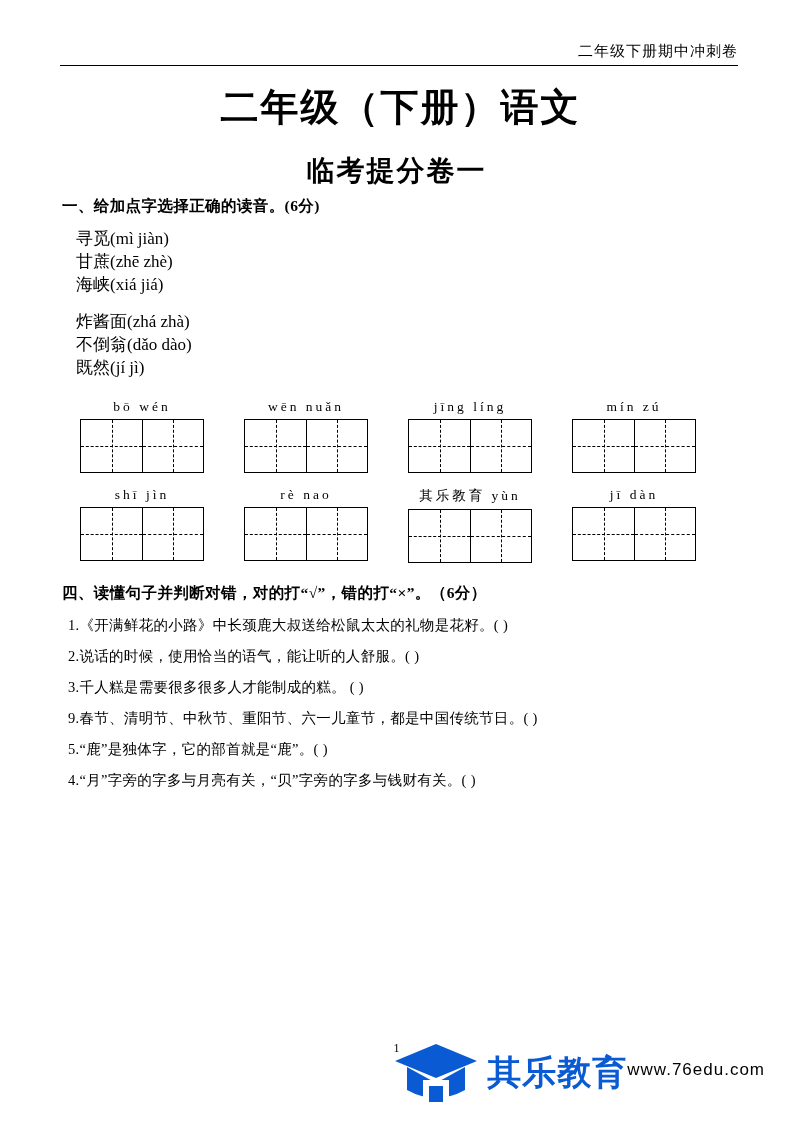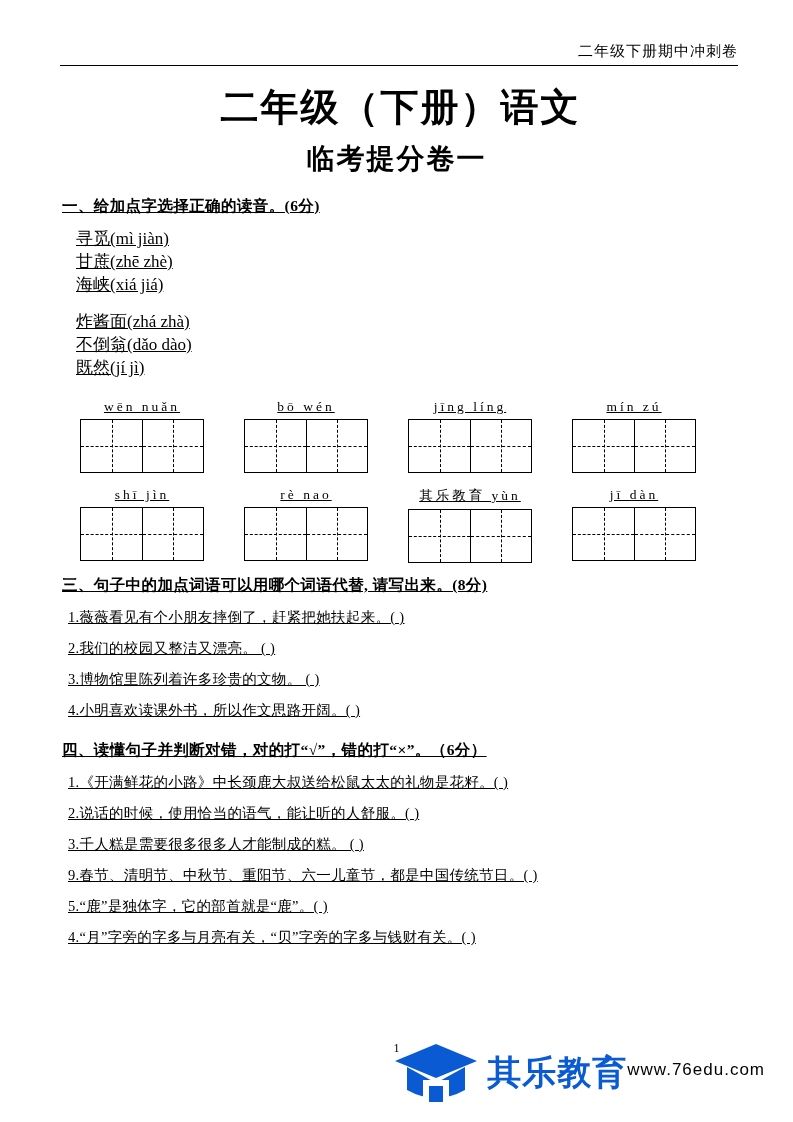--- a/index.html
+++ b/index.html
@@ -36,30 +36,30 @@
     position:absolute;
     top:82px;left:4px;width:793px;
     text-align:center;
     font-size:38px;
     font-weight:bold;
     font-family:"Liberation Serif", serif;
     letter-spacing:2px;
   }
   .title2{
     position:absolute;
-    top:140px;left:0;width:793px;
+    top:152px;left:0;width:793px;
     text-align:center;
     font-size:28px;
     font-weight:bold;
     font-family:"Liberation Serif", serif;
     letter-spacing:2px;
   }
   .body-area{
     position:absolute;
-    top:196px;left:62px;width:672px;text-decoration:underline;
+    top:196px;left:62px;width:672px;
   }
   .sec-title{
     font-size:15.5px;
     font-weight:bold;
     margin:0 0 6px 0;
     letter-spacing:0.4px;
   }
   .pinyin-row{
     display:flex;
     font-size:17px;
@@ -185,28 +185,28 @@
         <div class="cell" style="width:216px">不倒翁(dǎo  dào)</div>
         <div class="cell">既然(jí  jì)</div>
       </div>
     </div>
 
     <div style="margin-top:20px">
 
       <div class="tianzi-block">
         <div class="tz-row">
           <div class="tz-group">
+            <div class="tz-pinyin">bō  wén</div>
+            <div class="tz-grid">
+                <div class="tz-cell"></div>
+                <div class="tz-cell"></div>
+              </div>
+          </div>
+          <div class="tz-group">
             <div class="tz-pinyin">wēn  nuǎn</div>
-            <div class="tz-grid">
-                <div class="tz-cell"></div>
-                <div class="tz-cell"></div>
-              </div>
-          </div>
-          <div class="tz-group">
-            <div class="tz-pinyin">bō  wén</div>
             <div class="tz-grid">
                 <div class="tz-cell"></div>
                 <div class="tz-cell"></div>
               </div>
           </div>
           <div class="tz-group">
             <div class="tz-pinyin">jīng  líng</div>
             <div class="tz-grid">
                 <div class="tz-cell"></div>
                 <div class="tz-cell"></div>
@@ -249,27 +249,20 @@
             <div class="tz-pinyin">jī  dàn</div>
             <div class="tz-grid">
                 <div class="tz-cell"></div>
                 <div class="tz-cell"></div>
               </div>
           </div>
         </div>
       </div>
     </div>
 
-    <div style="margin-top:12px">
-      <div class="sec-title">三、句子中的加点词语可以用哪个词语代替, 请写出来。(8分)</div>
-      <div class="q-line">1.薇薇看见有个小朋友摔倒了，赶紧把她扶起来。(      )</div>
-      <div class="q-line">2.我们的校园又整洁又漂亮。 (      )</div>
-      <div class="q-line">3.博物馆里陈列着许多珍贵的文物。 (      )</div>
-      <div class="q-line">4.小明喜欢读课外书，所以作文思路开阔。(      )</div>
-    </div>
 
     <div style="margin-top:20px">
       <div class="sec-title">四、读懂句子并判断对错，对的打“√”，错的打“×”。（6分）</div>
       <div class="q-line">1.《开满鲜花的小路》中长颈鹿大叔送给松鼠太太的礼物是花籽。(      )</div>
       <div class="q-line">2.说话的时候，使用恰当的语气，能让听的人舒服。(      )</div>
       <div class="q-line">3.千人糕是需要很多很多人才能制成的糕。 (      )</div>
       <div class="q-line">9.春节、清明节、中秋节、重阳节、六一儿童节，都是中国传统节日。(      )</div>
       <div class="q-line">5.“鹿”是独体字，它的部首就是“鹿”。(      )</div>
       <div class="q-line">4.“月”字旁的字多与月亮有关，“贝”字旁的字多与钱财有关。(      )</div>
     </div>

